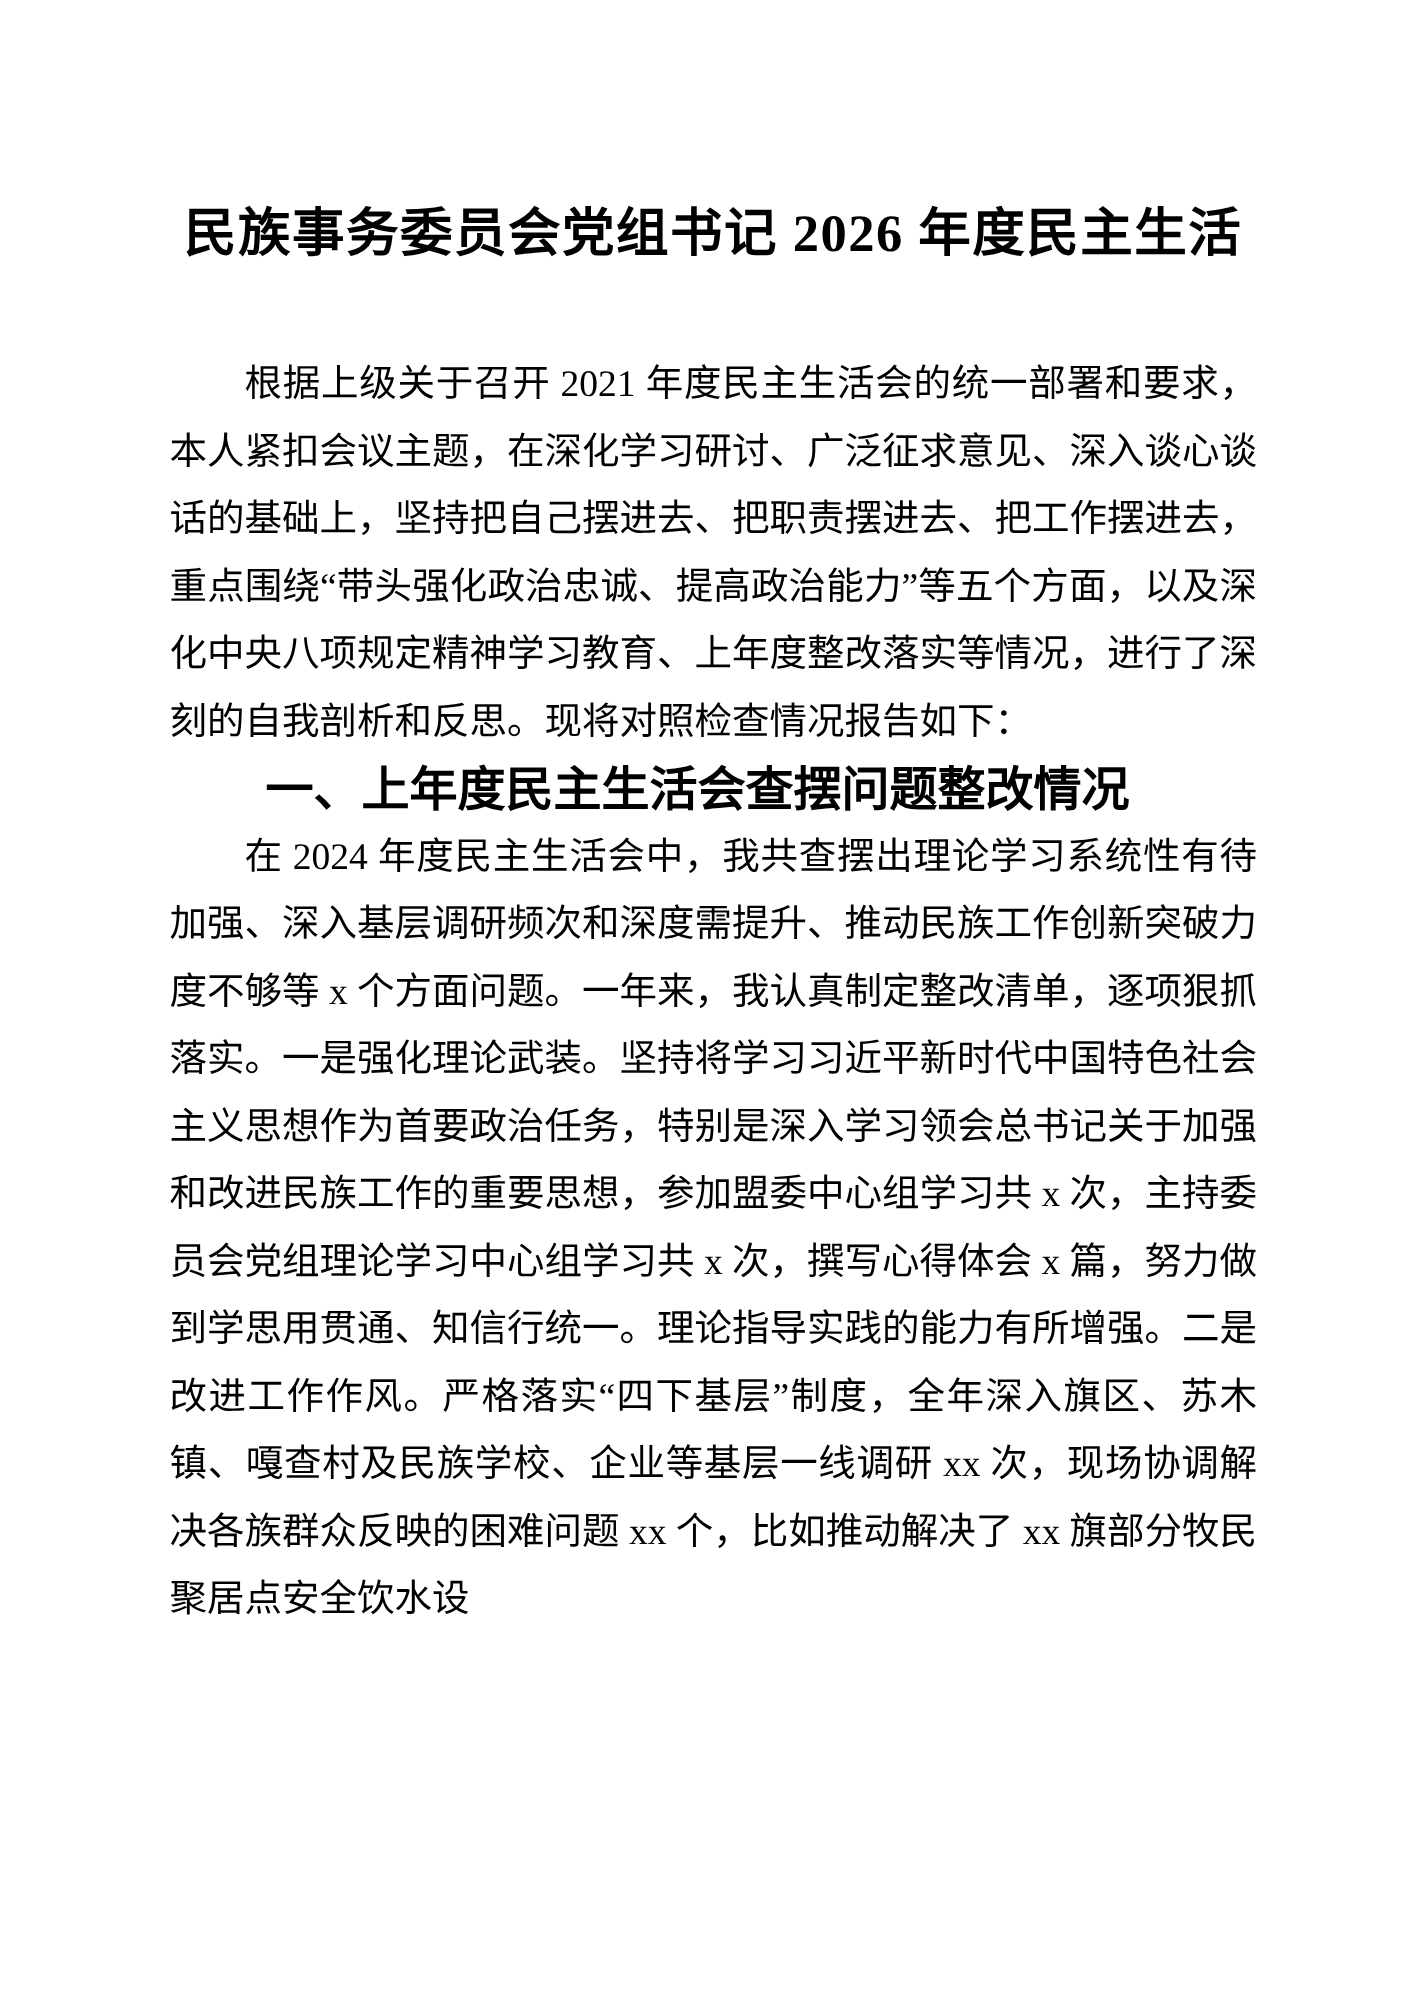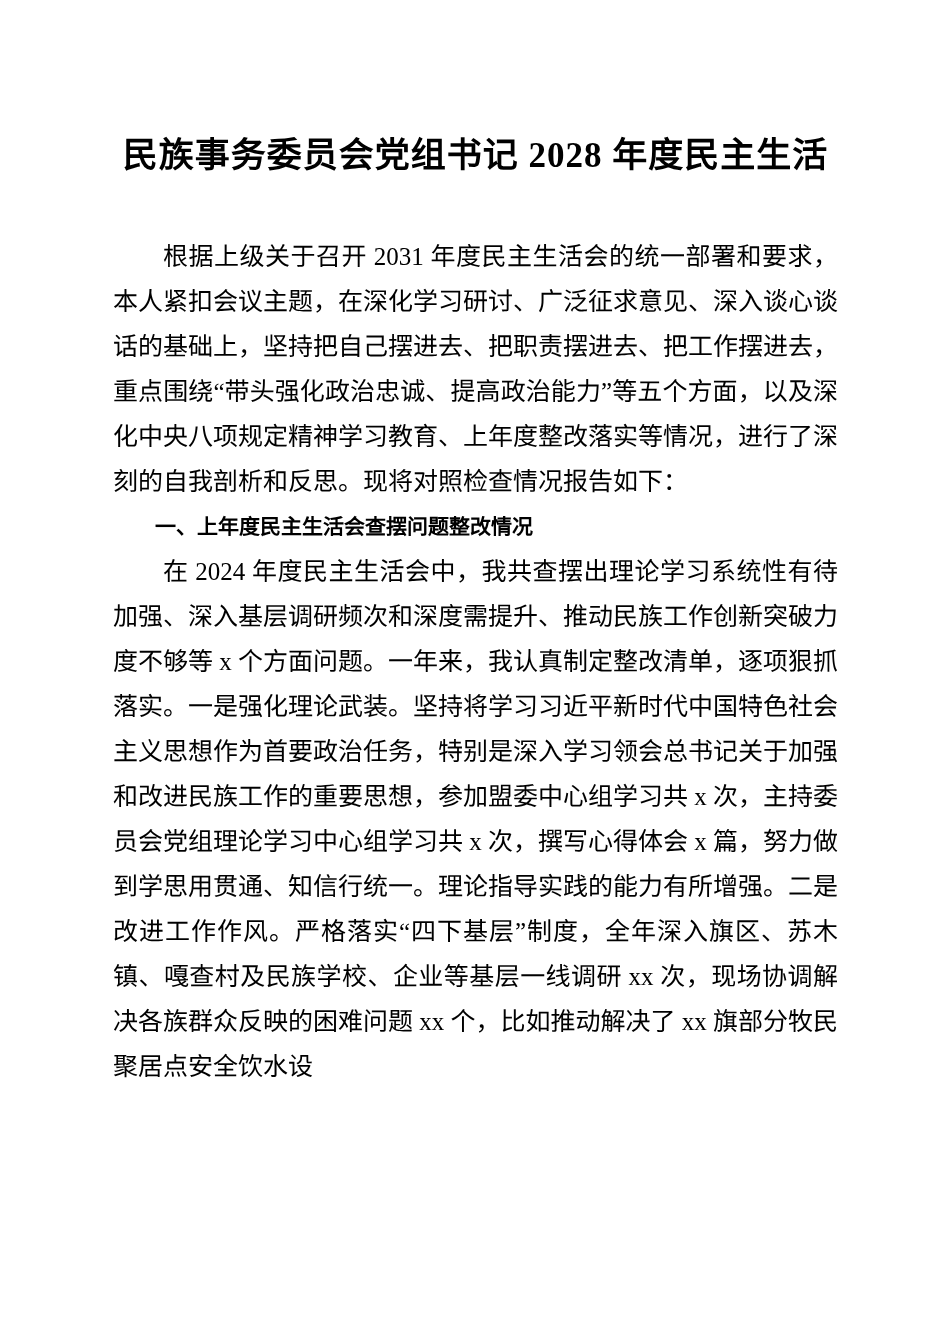--- a/index.html
+++ b/index.html
@@ -41,34 +41,34 @@
   .para {
     margin: 0;
     text-indent: 2em;
     text-align: justify;
     text-justify: inter-character;
   }
   .heading {
     margin: 0;
     font-family: "Liberation Sans", "DejaVu Sans", sans-serif;
     font-weight: bold;
-    font-size: 21px;
+    font-size: 32px;
     line-height: 45px;
     text-indent: 2em;
     color: #000000;
   }
 </style>
 </head>
 <body>
 
 <div class="page">
   <h1 class="doc-title">
-    <span class="title-line">民族事务委员会党组书记 2028 年度民主生活</span>
+    <span class="title-line">民族事务委员会党组书记 2026 年度民主生活</span>
   </h1>
 
   <div class="doc-body">
-    <p class="para">根据上级关于召开 2031 年度民主生活会的统一部署和要求，本人紧扣会议主题，在深化学习研讨、广泛征求意见、深入谈心谈话的基础上，坚持把自己摆进去、把职责摆进去、把工作摆进去，重点围绕“带头强化政治忠诚、提高政治能力”等五个方面，以及深化中央八项规定精神学习教育、上年度整改落实等情况，进行了深刻的自我剖析和反思。现将对照检查情况报告如下：</p>
+    <p class="para">根据上级关于召开 2021 年度民主生活会的统一部署和要求，本人紧扣会议主题，在深化学习研讨、广泛征求意见、深入谈心谈话的基础上，坚持把自己摆进去、把职责摆进去、把工作摆进去，重点围绕“带头强化政治忠诚、提高政治能力”等五个方面，以及深化中央八项规定精神学习教育、上年度整改落实等情况，进行了深刻的自我剖析和反思。现将对照检查情况报告如下：</p>
 
     <h2 class="heading">一、上年度民主生活会查摆问题整改情况</h2>
 
     <p class="para">在 2024 年度民主生活会中，我共查摆出理论学习系统性有待加强、深入基层调研频次和深度需提升、推动民族工作创新突破力度不够等 x 个方面问题。一年来，我认真制定整改清单，逐项狠抓落实。一是强化理论武装。坚持将学习习近平新时代中国特色社会主义思想作为首要政治任务，特别是深入学习领会总书记关于加强和改进民族工作的重要思想，参加盟委中心组学习共 x 次，主持委员会党组理论学习中心组学习共 x 次，撰写心得体会 x 篇，努力做到学思用贯通、知信行统一。理论指导实践的能力有所增强。二是改进工作作风。严格落实“四下基层”制度，全年深入旗区、苏木镇、嘎查村及民族学校、企业等基层一线调研 xx 次，现场协调解决各族群众反映的困难问题 xx 个，比如推动解决了 xx 旗部分牧民聚居点安全饮水设</p>
   </div>
 </div>
 
 </body></html>

